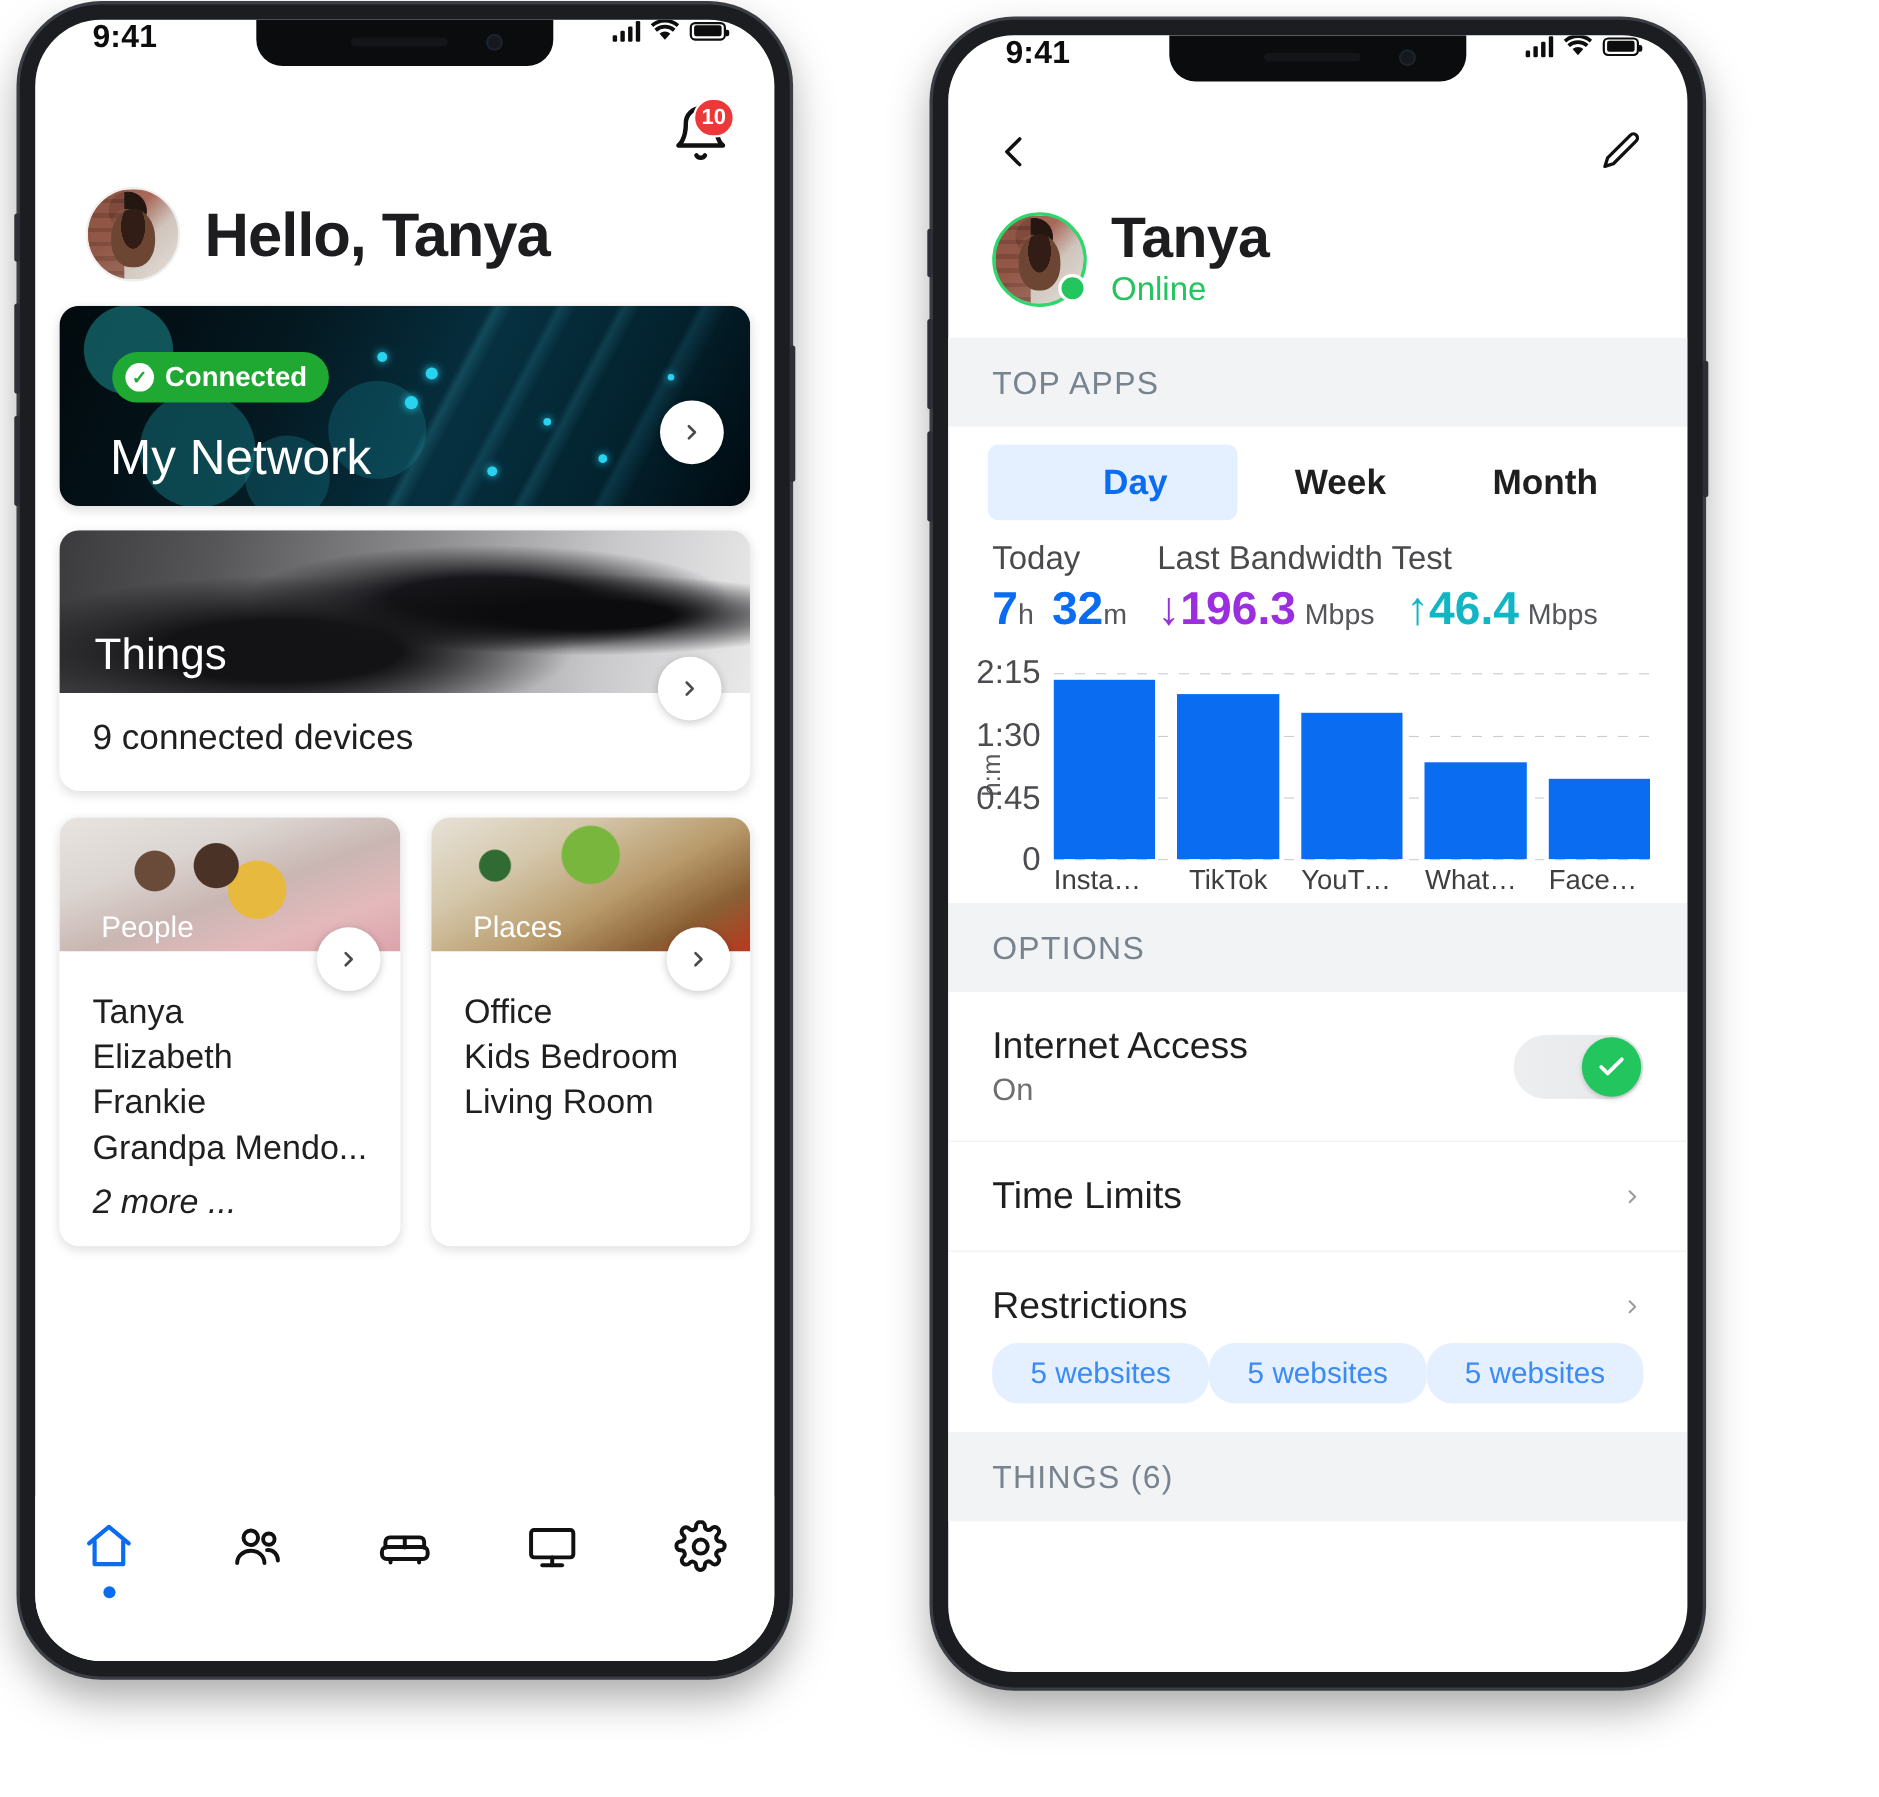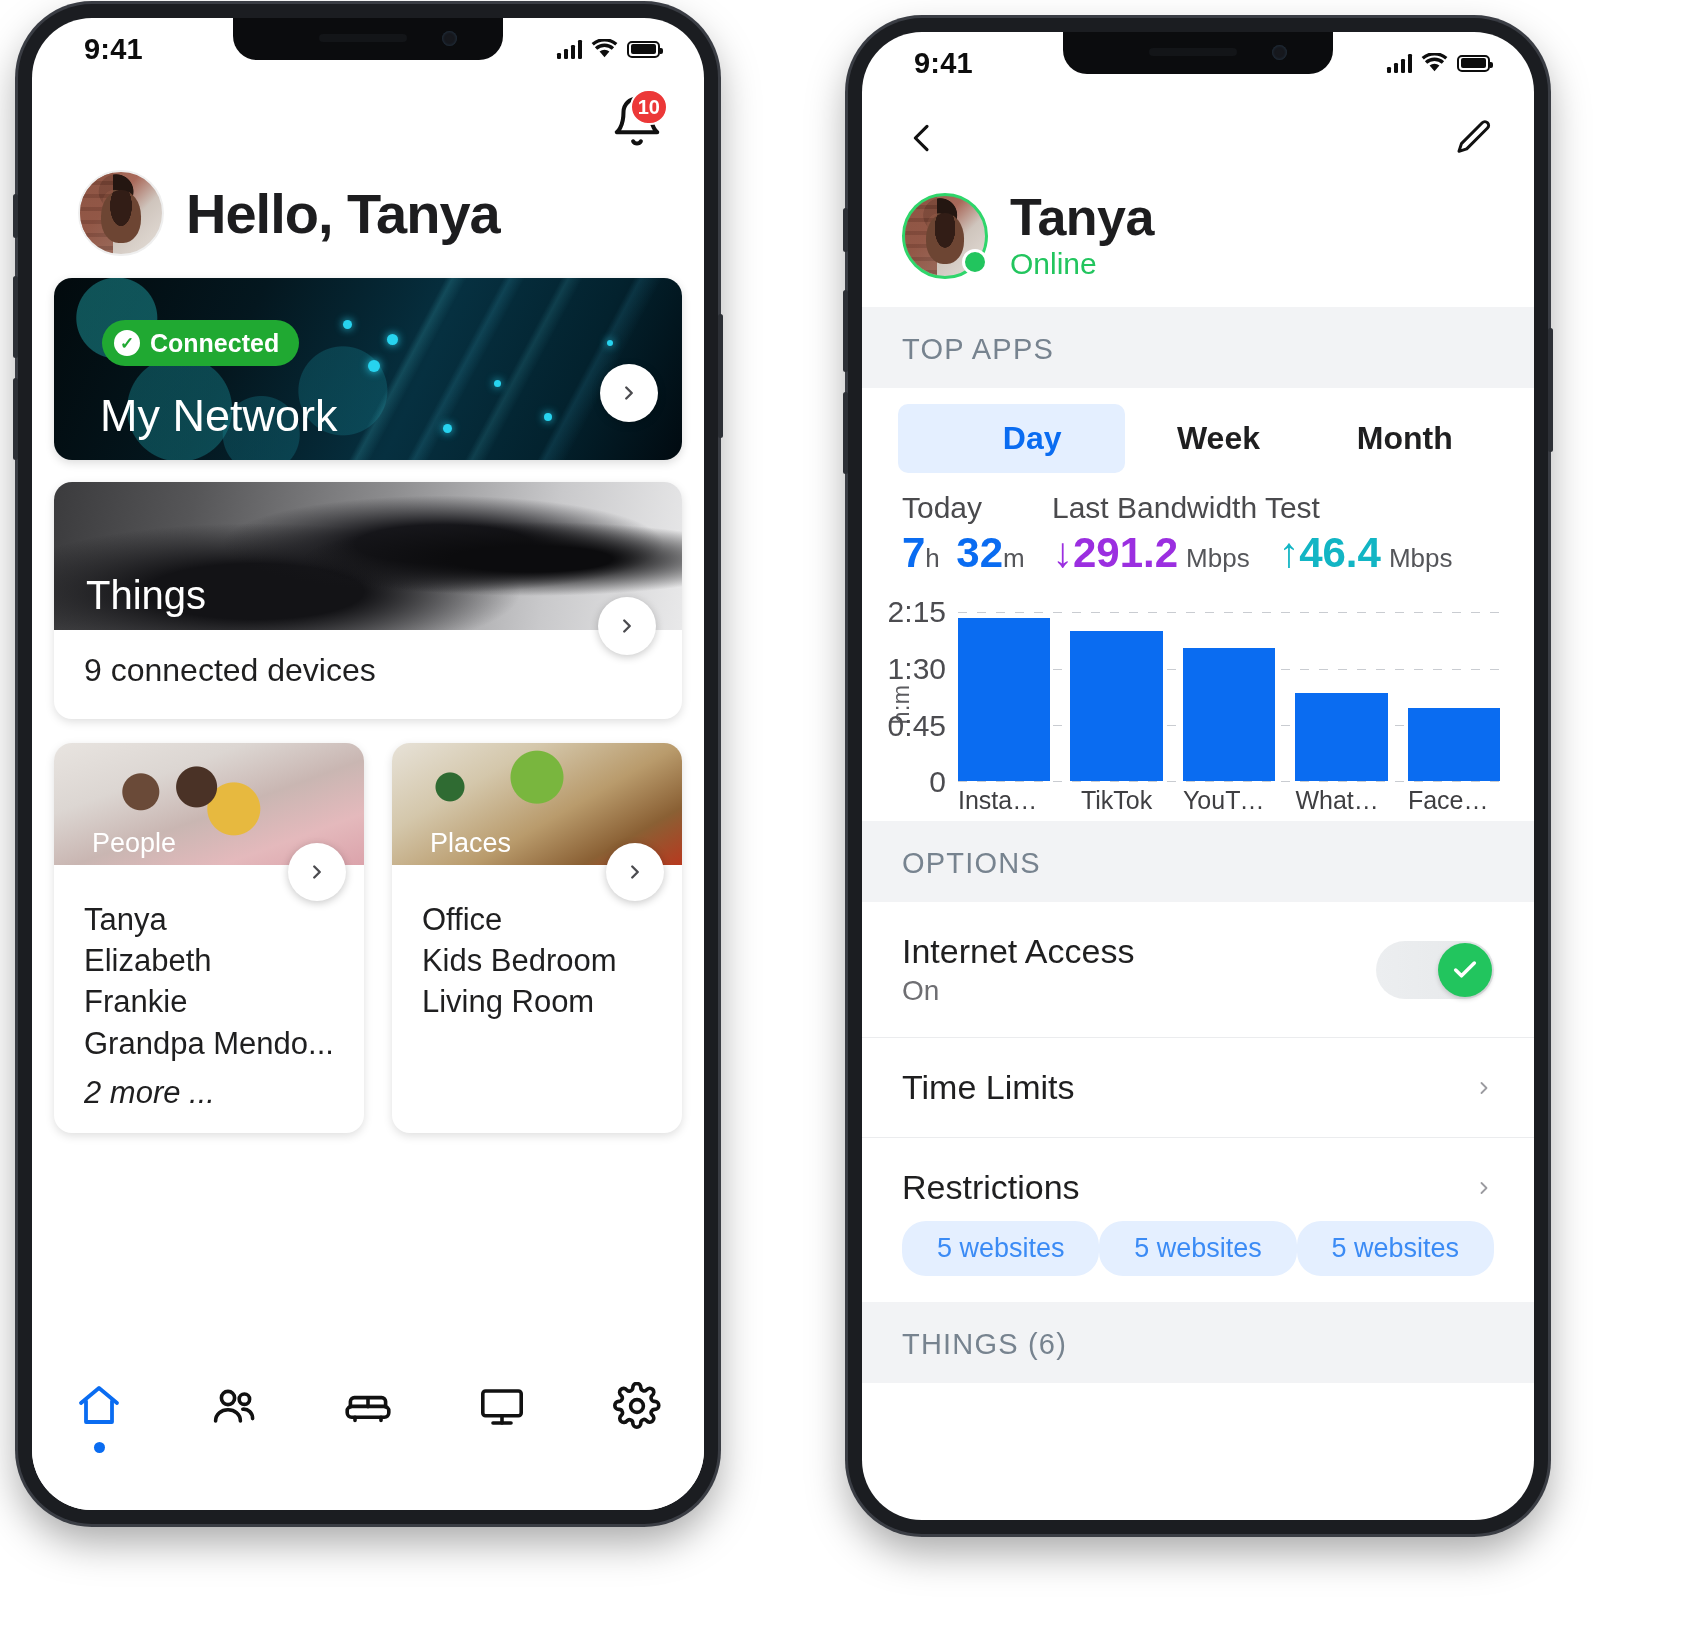--- a/index.html
+++ b/index.html
@@ -52,21 +52,21 @@
   .phone.left  .b4 { right:-5px; top:310px; width:5px; height:124px; }
   .phone.right .b1 { left:-5px; top:190px; width:5px; height:44px; }
   .phone.right .b2 { left:-5px; top:272px; width:5px; height:82px; }
   .phone.right .b3 { left:-5px; top:374px; width:5px; height:82px; }
   .phone.right .b4 { right:-5px; top:310px; width:5px; height:124px; }
 
   
   .statusbar {
     position: relative; z-index: 41;
     height: 62px;
-    display: flex; align-items: center; justify-content: space-between;
+    display: flex; align-items: flex-start; justify-content: space-between;
     padding: 0 44px 0 52px;
   }
   .sb-time { font-size: 29px; font-weight: 700; color:#0d0d0d; letter-spacing:.2px; }
   .sb-right { display:flex; align-items:center; gap: 9px; }
   .sig { display:flex; align-items:flex-end; gap:2.5px; height:19px; }
   .sig i { display:block; width:4.5px; background:#0d0d0d; border-radius:1.2px; }
   .sig i:nth-child(1){height:6px}.sig i:nth-child(2){height:10px}
   .sig i:nth-child(3){height:14px}.sig i:nth-child(4){height:19px}
   .batt {
     width:33px; height:17px; border:2.4px solid #0d0d0d; border-radius:5px;
@@ -523,21 +523,21 @@
           <div class="s-col1 stat-lab">Today</div>
           <div class="s-col2 stat-lab">Last Bandwidth Test</div>
         </div>
 
         <div class="stats" style="padding-top:4px;">
           <div class="s-col1">
             <span class="bignum blue">7</span><span class="unit">h</span>
             <span class="bignum blue" style="margin-left:12px">32</span><span class="unit">m</span>
           </div>
           <div class="s-col2">
-            <span class="bignum purple">↓</span><span class="bignum purple">291.2</span><span class="unit" style="margin-left:8px">Mbps</span>
+            <span class="bignum purple">↓</span><span class="bignum purple">196.3</span><span class="unit" style="margin-left:8px">Mbps</span>
             <span class="bignum teal" style="margin-left:24px">↑</span><span class="bignum teal">46.4</span><span class="unit" style="margin-left:8px">Mbps</span>
           </div>
         </div>
 
         <div class="chart-wrap">
           <div class="ylab">h:m</div>
           <div class="plot" id="plot">
               <div class="grid-row" style="top: 6.25%;">
                 <div class="ytick" style="top: 6.25%;">2:15</div>
               </div>

